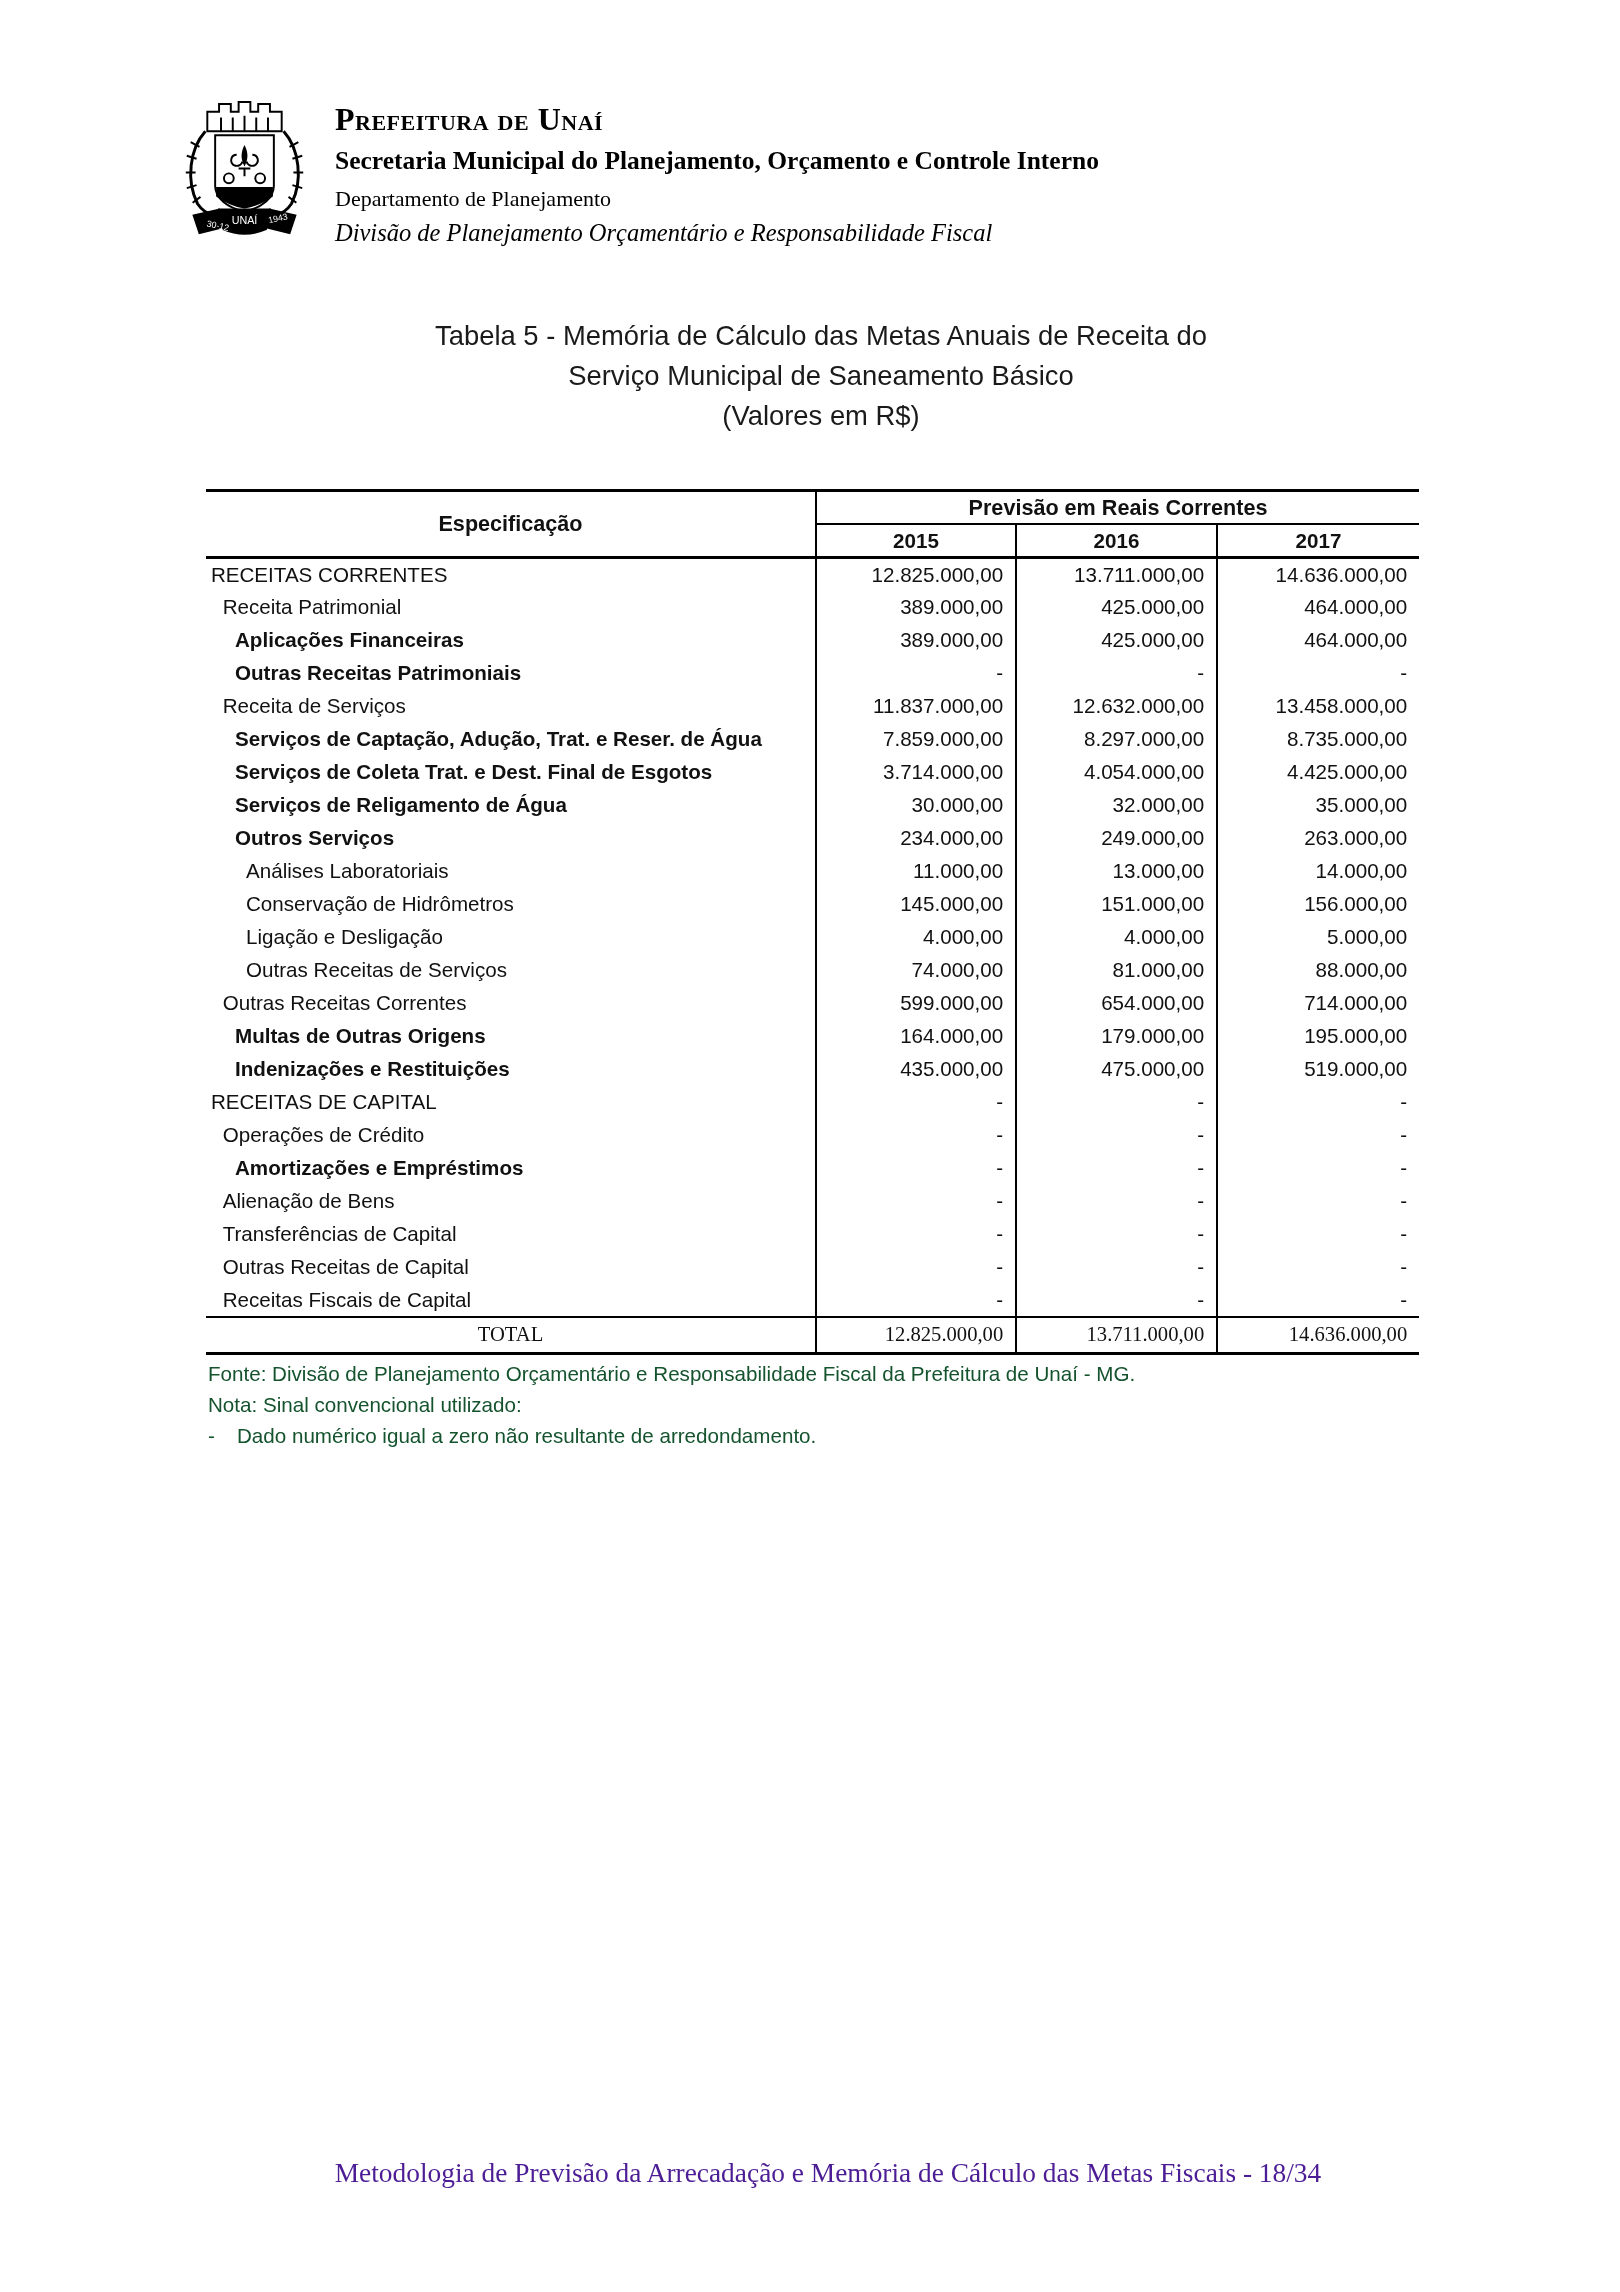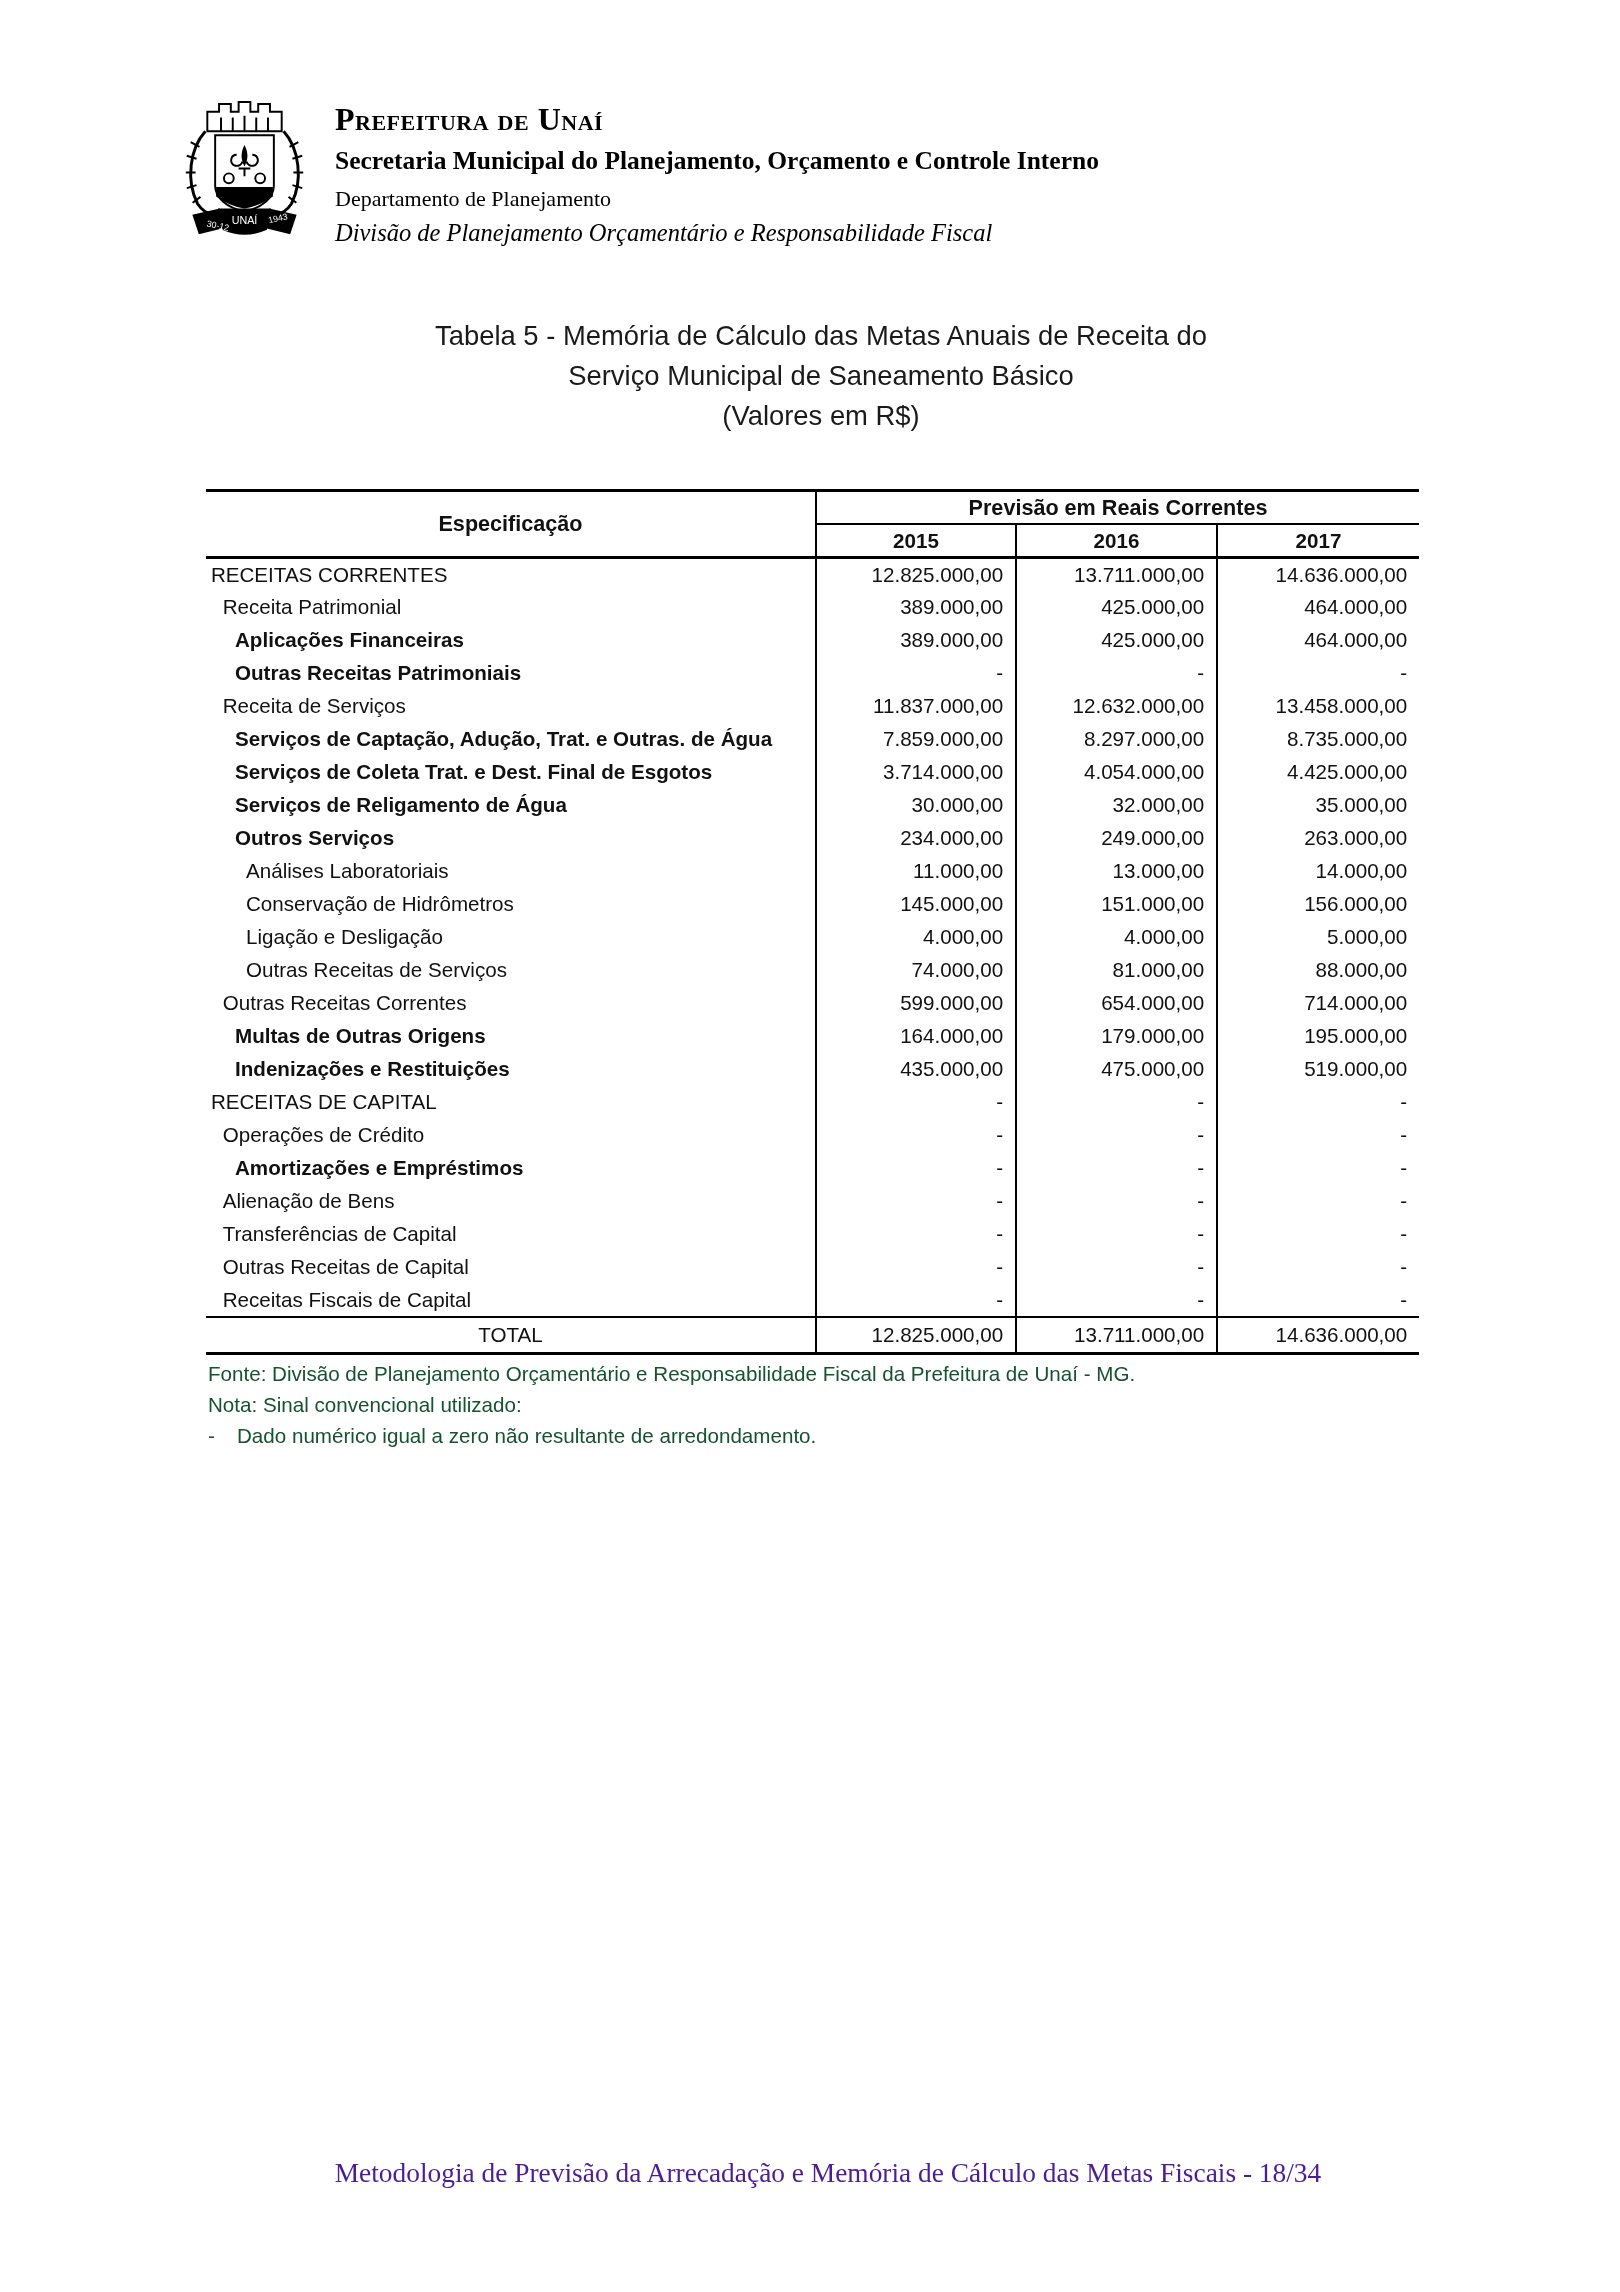--- a/index.html
+++ b/index.html
@@ -86,20 +86,21 @@
   td.spec.ind2 { padding-left:29px;font-weight:bold; }
   td.spec.ind3 { padding-left:40px; }
   td.val {
     text-align:right;
     padding-right:11.8px;
     border-left:2px solid #000;
   }
   tr.total-row td {
     border-top:2.9px solid #000;
     height:37px;
+    font-family:Liberation Serif, serif;
   }
   tr.total-row td.total-label { text-align:center; padding-left:0; }
 
   
   .notes {
     position:absolute; left:208px; top:1358px;
     font-size:20.6px; color:#14532d;
     line-height:31px;
   }
   .note-bullet { display:flex; }
@@ -208,21 +209,21 @@
           <td class="val">-</td>
           <td class="val">-</td>
         </tr>
         <tr>
           <td class="spec ind1">Receita de Serviços</td>
           <td class="val">11.837.000,00</td>
           <td class="val">12.632.000,00</td>
           <td class="val">13.458.000,00</td>
         </tr>
         <tr>
-          <td class="spec ind2">Serviços de Captação, Adução, Trat. e Outras. de Água</td>
+          <td class="spec ind2">Serviços de Captação, Adução, Trat. e Reser. de Água</td>
           <td class="val">7.859.000,00</td>
           <td class="val">8.297.000,00</td>
           <td class="val">8.735.000,00</td>
         </tr>
         <tr>
           <td class="spec ind2">Serviços de Coleta Trat. e Dest. Final de Esgotos</td>
           <td class="val">3.714.000,00</td>
           <td class="val">4.054.000,00</td>
           <td class="val">4.425.000,00</td>
         </tr>

